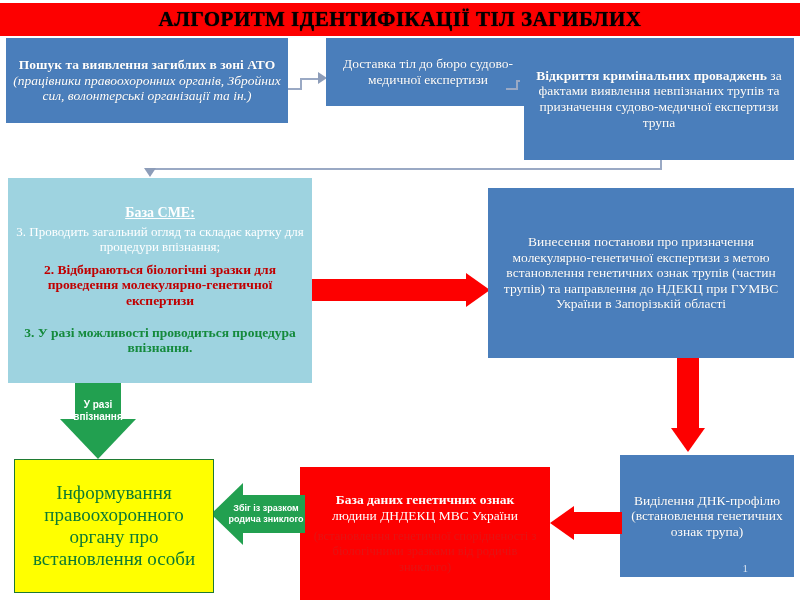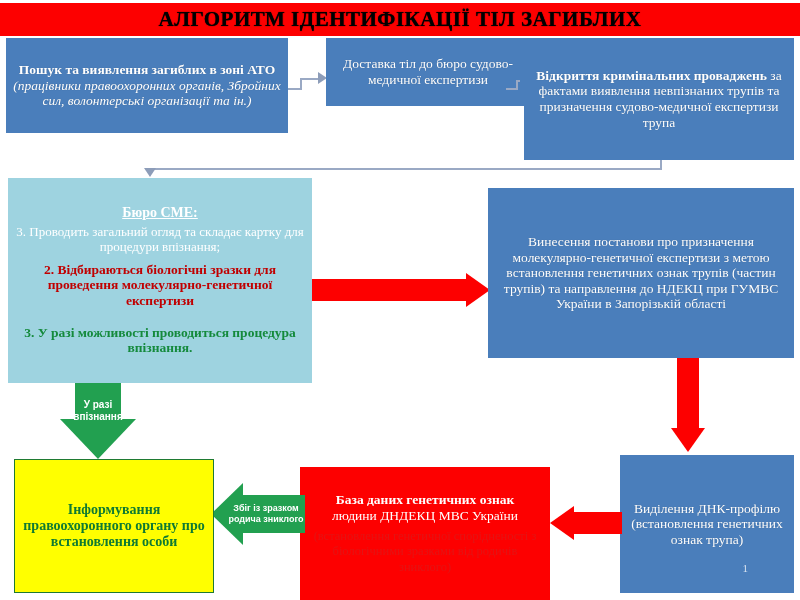--- a/index.html
+++ b/index.html
@@ -46,36 +46,36 @@
   }
   .box-lightblue{
     background:#9ed3e0;
     color:#ffffff;
     font-size:13px;
   }
   .box-yellow{
     background:#ffff00;
     border:1px solid #1f7a32;
     color:#0e7a33;
-    font-weight:bold;
-    font-size:14px;
+    font-weight:normal;
+    font-size:19px;
   }
   .box-red{
     background:#fd0000;
     color:#ffffff;
     font-size:13px;
     margin-top:9px;
   }
 
-  .b1{left:6px;  top:38px;  width:282px; height:95px;}
+  .b1{left:6px;  top:38px;  width:282px; height:85px;}
   .b2{left:326px;top:38px;  width:204px; height:68px;}
   .b3{left:524px;top:38px;  width:270px; height:122px;}
   .b4{left:8px;  top:178px; width:304px; height:205px;}
   .b5{left:488px;top:188px; width:306px; height:170px;}
-  .b6{left:620px;top:455px; width:174px; height:138px;}
+  .b6{left:620px;top:455px; width:174px; height:122px;}
   .b7{left:300px;top:458px; width:250px; height:134px;}
   .b8{left:14px; top:459px; width:200px; height:134px;}
 
   
   .sme{display:block;width:100%;}
   .sme .hdr{
     font-weight:bold;text-decoration:underline;
     font-size:14px;color:#ffffff;margin-bottom:3px;display:block;
   }
   .sme .item1{display:block;color:#ffffff;font-size:13px;margin-bottom:7px;}
@@ -162,21 +162,21 @@
   </div>
 
   <div class="thin-conn">
     <div class="thin-line" style="left:660px;top:160px;width:2px;height:10px;"></div>
     <div class="thin-line" style="left:150px;top:168px;width:512px;height:2px;"></div>
     <div style="position:absolute;left:144px;top:168px;width:0;height:0;border-left:6px solid transparent;border-right:6px solid transparent;border-top:9px solid #8d9db9;"></div>
   </div>
 
   <div class="box box-lightblue b4">
     <span class="sme">
-      <span class="hdr">Бюро СМЕ:</span>
+      <span class="hdr">База СМЕ:</span>
       <span class="item1">3. Проводить загальний огляд та складає картку для процедури впізнання;</span>
       <span class="item2">2. Відбираються біологічні зразки для проведення  молекулярно-генетичної експертизи</span>
       <span class="item3">3. У разі можливості проводиться процедура  впізнання.</span>
     </span>
   </div>
 
   <div>
     <div class="ra-shaft" style="left:312px;top:279px;width:154px;height:22px;"></div>
     <div class="ra-head right" style="left:466px;top:273px;"></div>
   </div>

